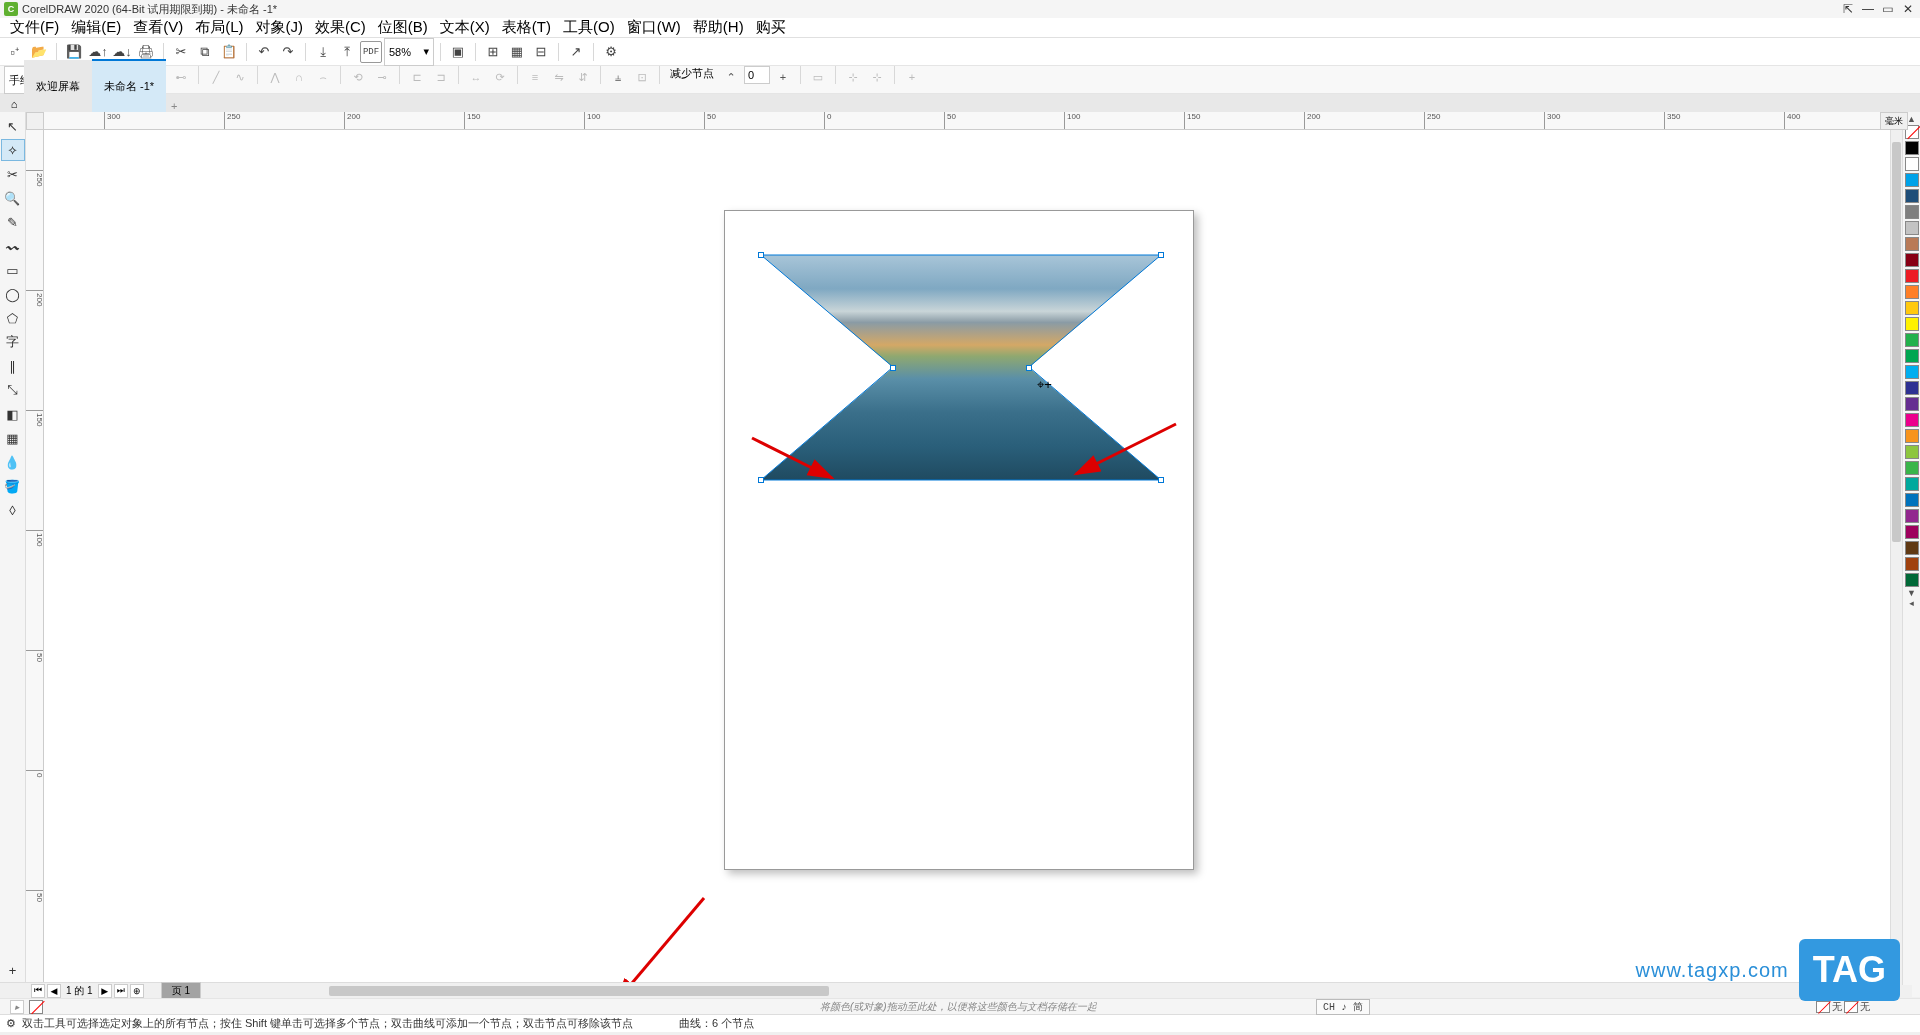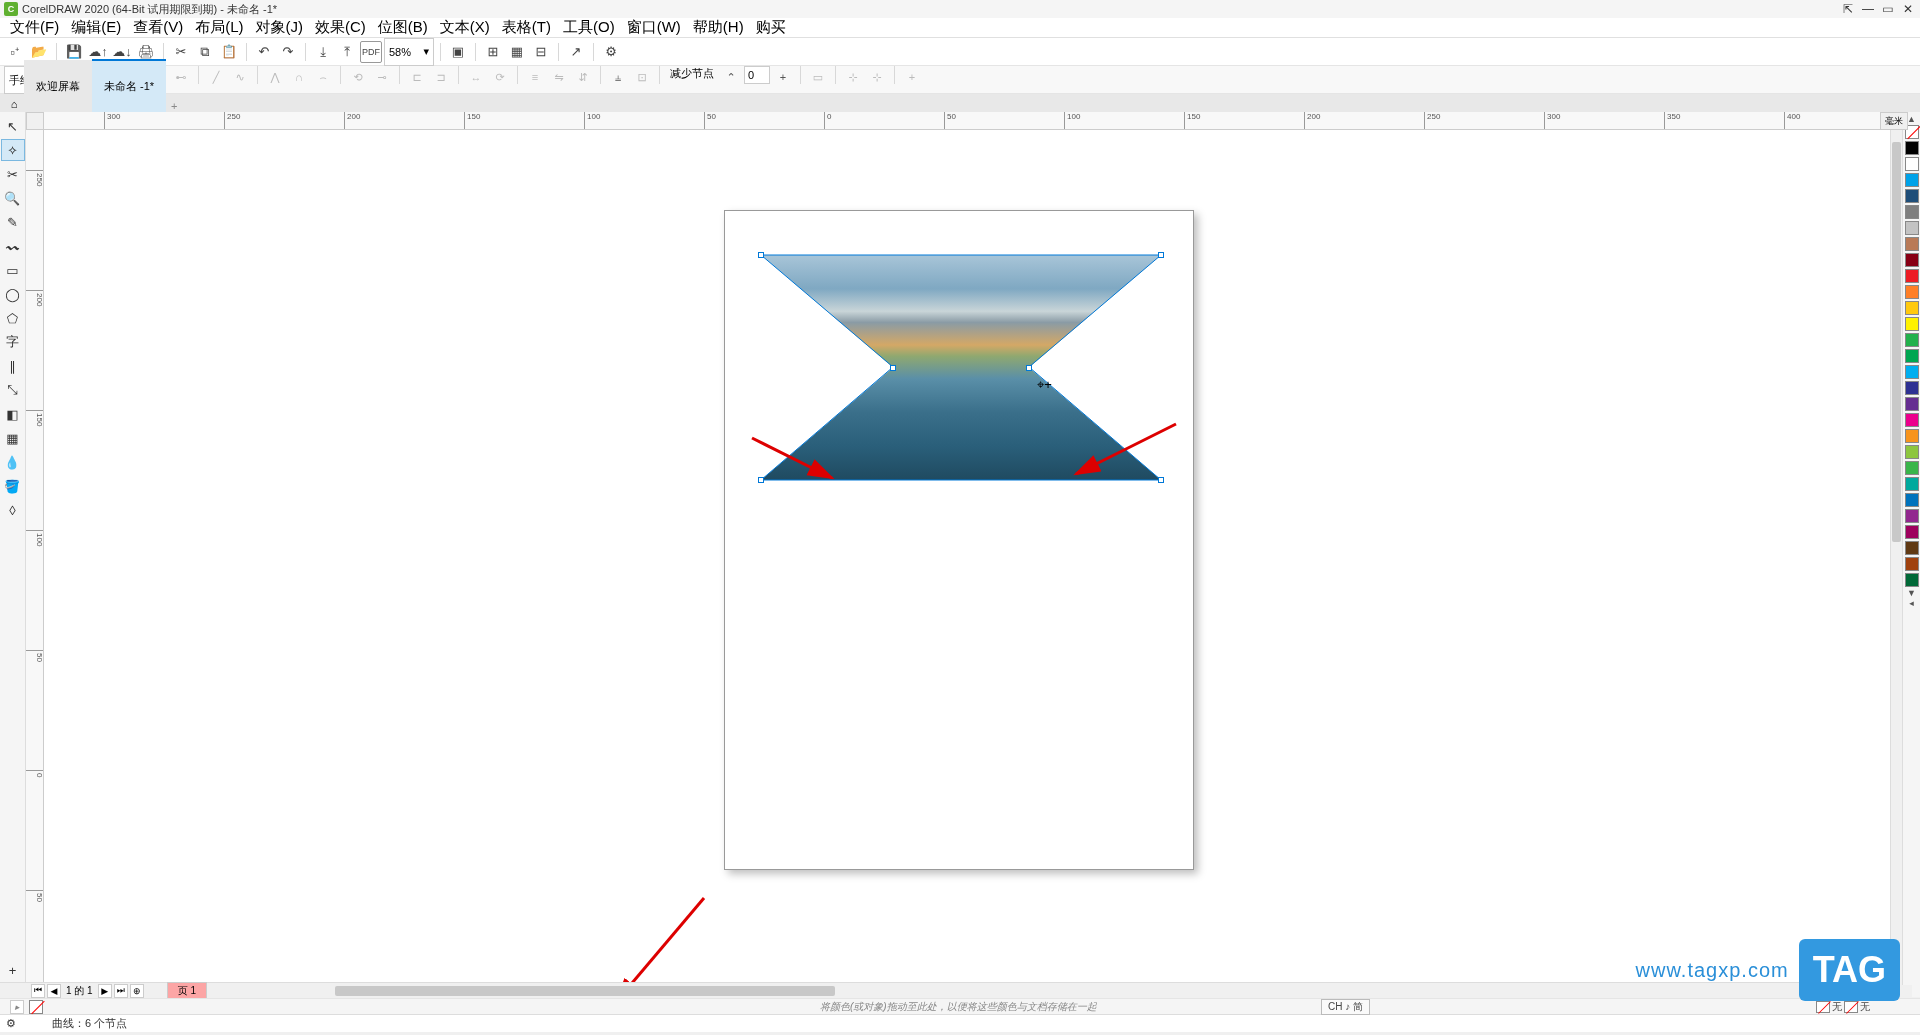--- a/index.html
+++ b/index.html
@@ -67,28 +67,28 @@
 .swatch.none::after { content: ""; position: absolute; left: -1px; top: 50%; width: 18px; border-top: 1px solid red; transform: rotate(-45deg); }
 .pal-arrow { width: 14px; height: 10px; text-align: center; font-size: 9px; color: #555; cursor: pointer; }
 
 
 .right-scroll { position: absolute; right: 18px; top: 112px; width: 12px; bottom: 52px; background: #f0f0f0; border-left: 1px solid #ddd; }
 .right-scroll .thumb { position: absolute; left: 1px; right: 1px; top: 30px; height: 400px; background: #c8c8c8; border-radius: 2px; }
 
 
 .bottom-nav { height: 16px; background: #f0f0f0; display: flex; align-items: center; font-size: 10px; border-top: 1px solid #ddd; padding-left: 30px; }
 .nav-btn { width: 14px; height: 14px; display: inline-flex; align-items: center; justify-content: center; border: 1px solid #ccc; margin: 0 1px; cursor: pointer; background: #fff; font-size: 9px; }
-.page-tab-b { padding: 1px 10px; background: #fca5a5; border: 1px solid #ccc; margin-left: 22px; cursor: pointer; }
+.page-tab-b { padding: 1px 10px; background: #a3a3a3; border: 1px solid #ccc; margin-left: 16px; cursor: pointer; }
 .hscroll { flex: 1; height: 12px; background: #f0f0f0; margin: 0 8px; position: relative; }
 .hscroll .thumb { position: absolute; left: 120px; width: 500px; top: 1px; bottom: 1px; background: #c8c8c8; border-radius: 2px; }
 
 
 .colorind-row { height: 16px; background: #f5f5f5; display: flex; align-items: center; font-size: 10px; color: #888; font-style: italic; padding-left: 40px; border-top: 1px solid #e5e5e5; position: relative; }
 .colorind-row .hint { position: absolute; left: 820px; }
-.ime-badge { position: absolute; right: 550px; border: 1px solid #bbb; padding: 0 6px; font-size: 10px; background: #fafafa; color: #444; font-style: normal; }
+.ime-badge { position: absolute; right: 550px; border: 1px solid #bbb; padding: 0 6px; font-size: 10px; background: #fafafa; color: #444; font-style: normal; font-family: Liberation Mono, monospace; }
 .fill-outline-ind { position: absolute; right: 50px; display: flex; gap: 2px; align-items: center; font-style: normal; color: #444; }
 .foi-box { width: 14px; height: 12px; border: 1px solid #888; position: relative; background: #fff; }
 .foi-box.none::after { content: ""; position: absolute; left: -1px; top: 50%; width: 17px; border-top: 1px solid red; transform: rotate(-45deg); }
 
 
 .statusbar { height: 18px; background: #fff; display: flex; align-items: center; font-size: 11px; color: #333; padding: 0 6px; border-top: 1px solid #ddd; }
 .statusbar .gear { margin-right: 6px; cursor: pointer; }
 .statusbar .seg { margin-right: 16px; }
 .statusbar .curve-info { margin-left: 30px; }
 .watermark-wrap { position: absolute; right: 20px; bottom: 34px; display: flex; align-items: center; gap: 10px; pointer-events: none; }
@@ -137,21 +137,21 @@
   <span class="tb-sep"></span>
   <span class="tb-btn">✂</span>
   <span class="tb-btn">⧉</span>
   <span class="tb-btn">📋</span>
   <span class="tb-sep"></span>
   <span class="tb-btn">↶</span>
   <span class="tb-btn">↷</span>
   <span class="tb-sep"></span>
   <span class="tb-btn">⤓</span>
   <span class="tb-btn">⤒</span>
-  <span class="tb-btn" style="font-size:9px;border:1px solid #999;">PDF</span>
+  <span class="tb-btn" style="font-size:9px;border:1px solid #999;font-family:Liberation Mono, monospace;">PDF</span>
   <span class="tb-dropdown">
       <span>58%</span>
       <span style="margin-left:auto;">▾</span>
     </span>
   <span class="tb-sep"></span>
   <span class="tb-btn">▣</span>
   <span class="tb-sep"></span>
   <span class="tb-btn">⊞</span>
   <span class="tb-btn">▦</span>
   <span class="tb-btn">⊟</span>
@@ -376,20 +376,21 @@
   <span class="fill-outline-ind">
     <span class="foi-box none"></span>
     <span>无</span>
     <span class="foi-box none"></span>
     <span>无</span>
   </span>
 </div>
 
 <div class="statusbar">
   <span class="gear">⚙</span>
+  <span class="seg">双击工具可选择选定对象上的所有节点；按住 Shift 键单击可选择多个节点；双击曲线可添加一个节点；双击节点可移除该节点</span>
   <span class="curve-info">曲线：6 个节点</span>
 </div>
 
 <div class="watermark-wrap">
   <div class="wm-text">
     <div class="wm2">www.tagxp.com</div>
   </div>
   <div class="wm-tag">TAG</div>
 </div>
 

